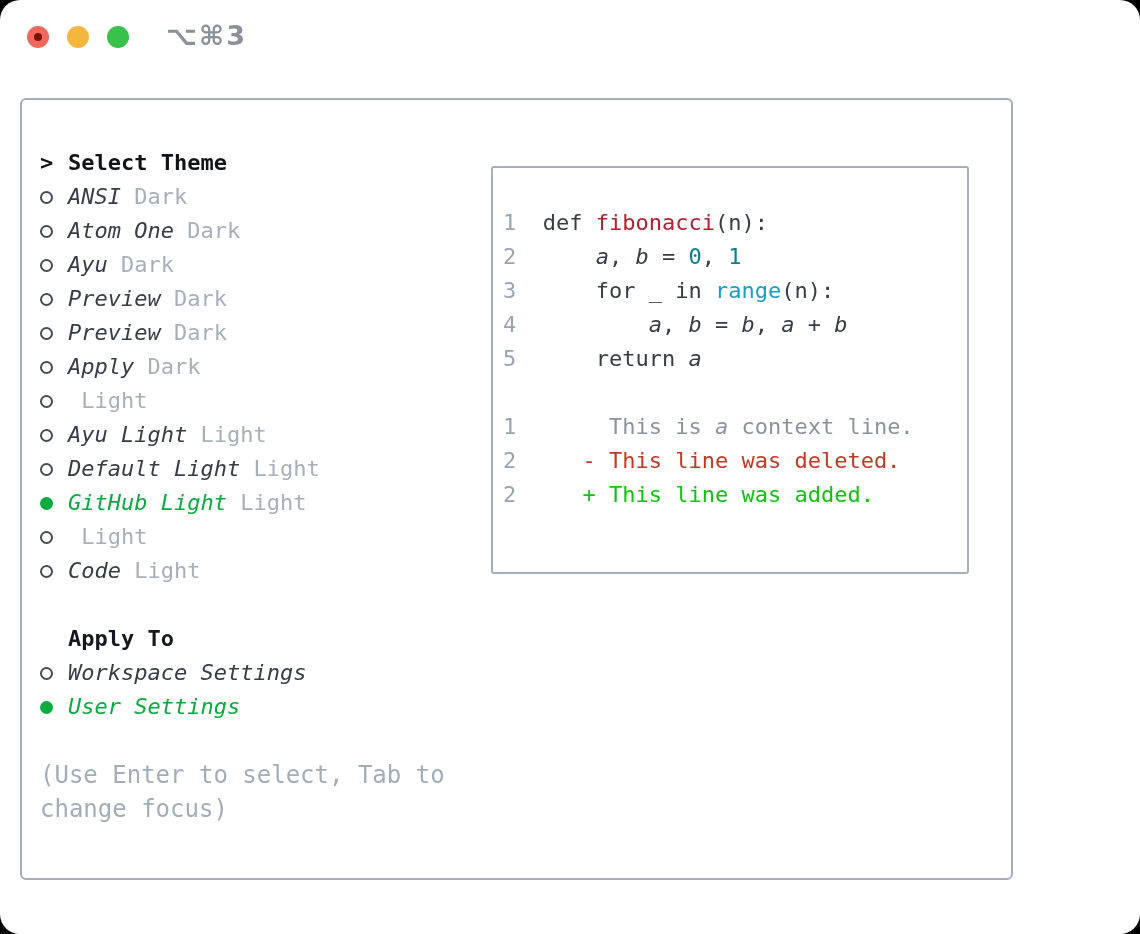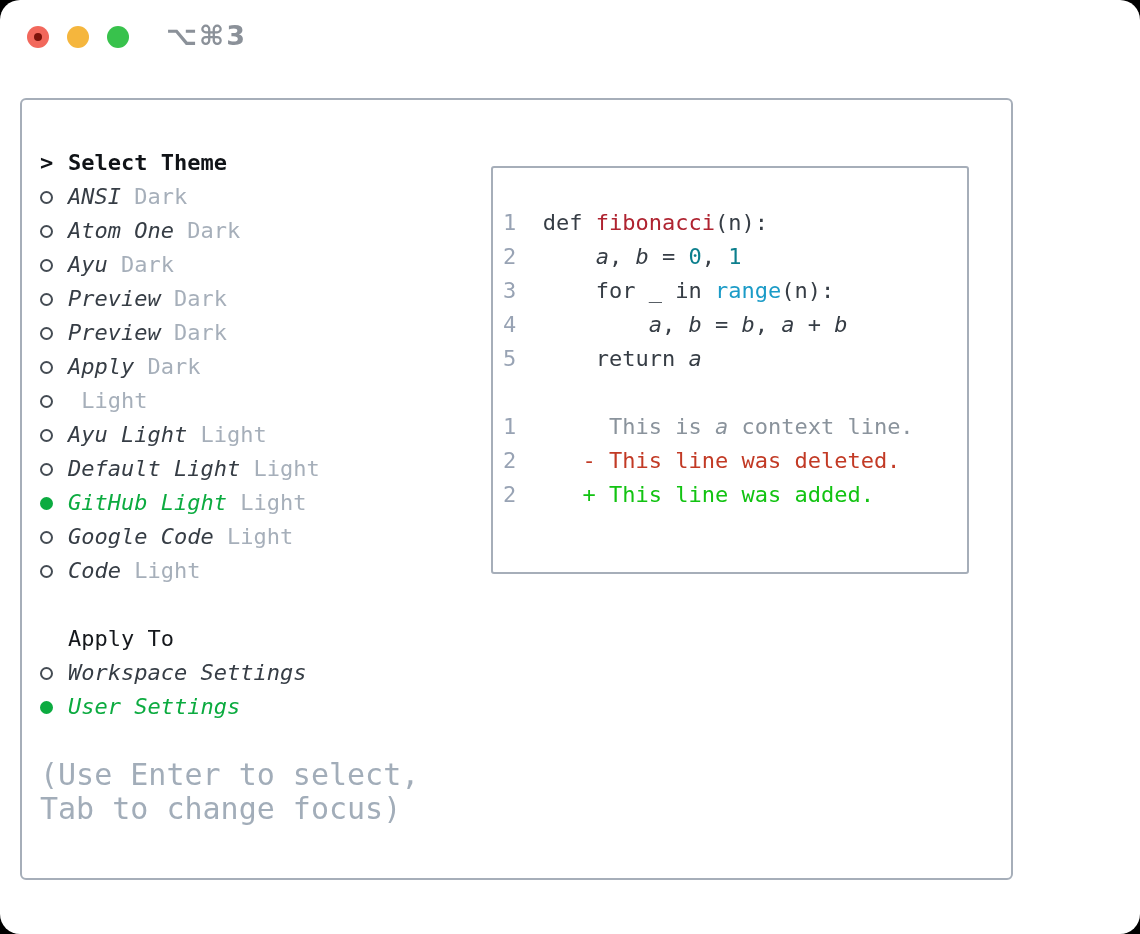--- a/index.html
+++ b/index.html
@@ -88,21 +88,21 @@
   }
   .prompt {
     font-weight: bold;
     color: #101317;
   }
   .hdr {
     font-weight: bold;
     color: #101317;
   }
   .apply-hdr {
-    font-weight: normal;
+    font-weight: bold;
     color: #15181c;
   }
   .radio {
     width: 13px;
     height: 13px;
     box-sizing: border-box;
     border: 2px solid #454c54;
     border-radius: 50%;
     margin-top: 1px;
   }
@@ -111,21 +111,21 @@
     background: #0cab40;
   }
   .t-name { color: #363d45; font-style: italic; }
   .t-name.selected { color: #0cab40; }
   .t-variant { color: #a6afba; }
   .spacer {
     height: 34px;
   }
   .help {
     width: 420px;
-    font-size: 30px;
+    font-size: 24px;
     line-height: 34px;
     color: #a2adb9;
     white-space: normal;
     word-wrap: break-word;
   }
   
   .preview-box {
     margin-top: 20px;
     margin-left: -11px;
     width: 478px;
@@ -178,21 +178,21 @@
           <div class="row"><span class="gutter"><span class="radio"></span></span><span class="t-name">ANSI</span><span class="t-variant"> Dark</span></div>
           <div class="row"><span class="gutter"><span class="radio"></span></span><span class="t-name">Atom One</span><span class="t-variant"> Dark</span></div>
           <div class="row"><span class="gutter"><span class="radio"></span></span><span class="t-name">Ayu</span><span class="t-variant"> Dark</span></div>
           <div class="row"><span class="gutter"><span class="radio"></span></span><span class="t-name">Preview</span><span class="t-variant"> Dark</span></div>
           <div class="row"><span class="gutter"><span class="radio"></span></span><span class="t-name">Preview</span><span class="t-variant"> Dark</span></div>
           <div class="row"><span class="gutter"><span class="radio"></span></span><span class="t-name">Apply</span><span class="t-variant"> Dark</span></div>
           <div class="row"><span class="gutter"><span class="radio"></span></span><span class="t-variant"> Light</span></div>
           <div class="row"><span class="gutter"><span class="radio"></span></span><span class="t-name">Ayu Light</span><span class="t-variant"> Light</span></div>
           <div class="row"><span class="gutter"><span class="radio"></span></span><span class="t-name">Default Light</span><span class="t-variant"> Light</span></div>
           <div class="row"><span class="gutter"><span class="radio filled"></span></span><span class="t-name selected">GitHub Light</span><span class="t-variant"> Light</span></div>
-          <div class="row"><span class="gutter"><span class="radio"></span></span><span class="t-name">Google Code</span><span class="t-variant"> Light</span></div>
+          <div class="row"><span class="gutter"><span class="radio"></span></span><span class="t-variant"> Light</span></div>
           <div class="row"><span class="gutter"><span class="radio"></span></span><span class="t-name">Code</span><span class="t-variant"> Light</span></div>
         </div>
 
       <div class="spacer"></div>
 
       <div class="row">
         <span class="gutter"></span>
         <span class="apply-hdr">Apply To</span>
       </div>
 

